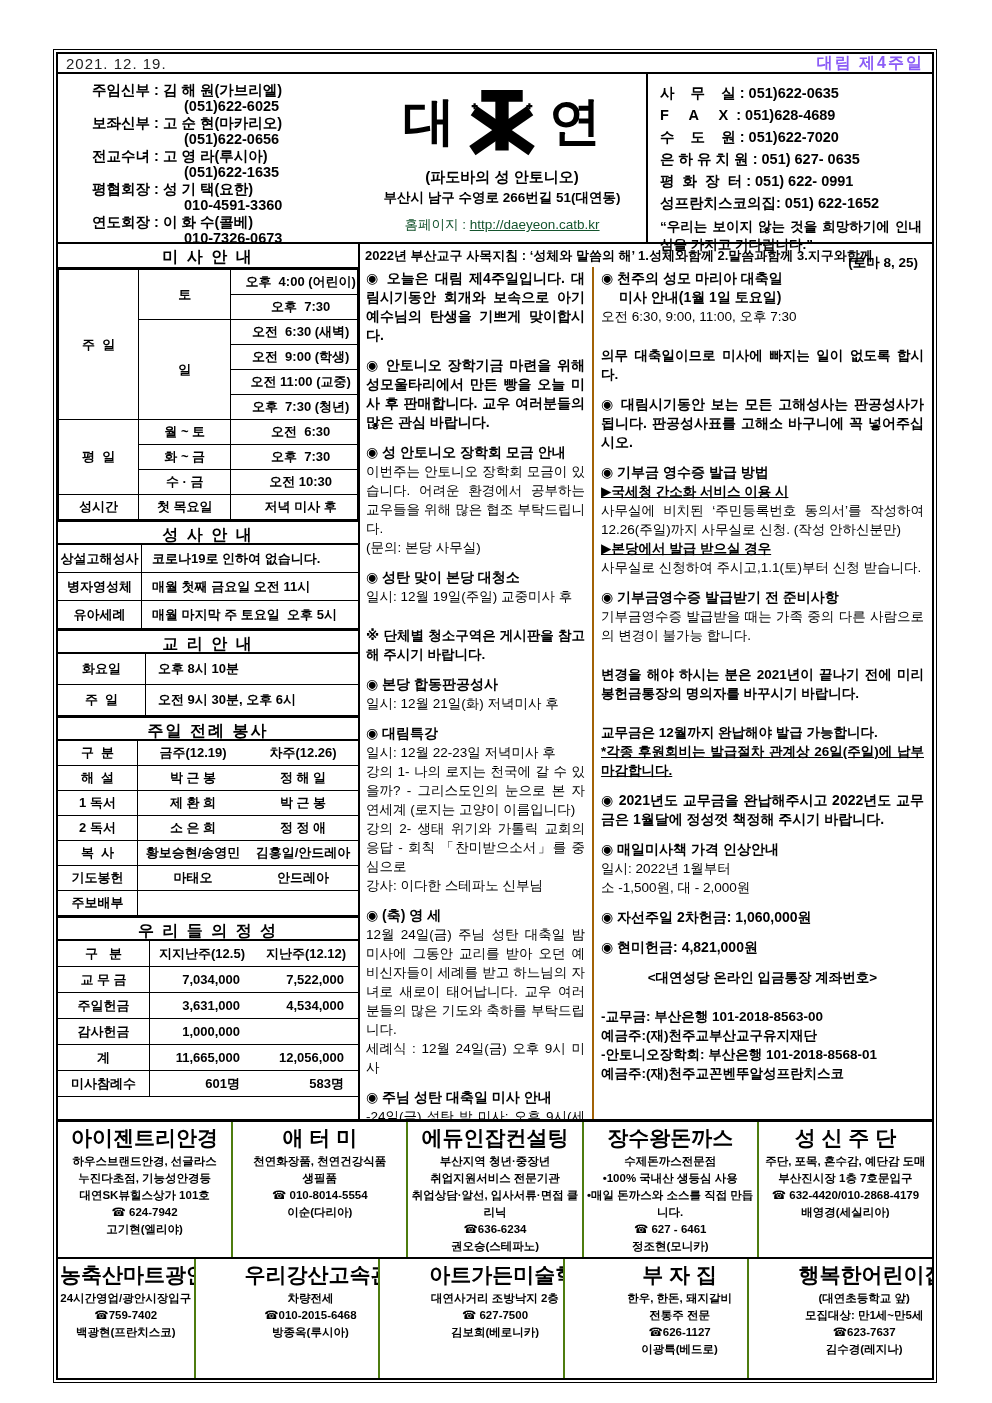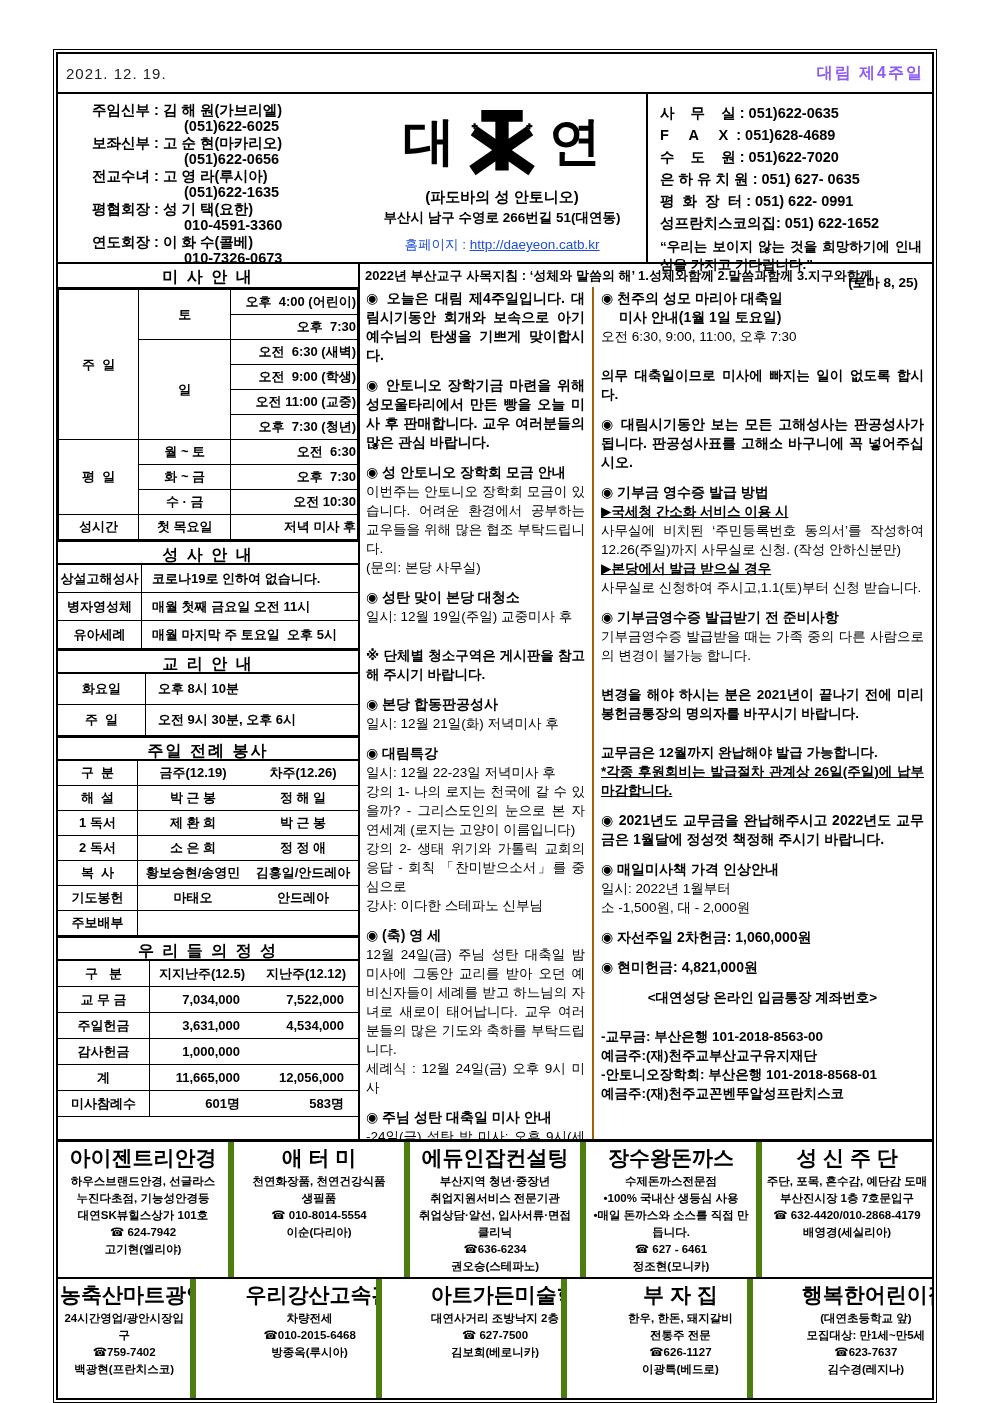--- a/index.html
+++ b/index.html
@@ -1,48 +1,48 @@
 <!DOCTYPE html>
 <html><head>
 <meta charset="utf-8">
 <style>
   html,body{margin:0;padding:0;background:#fff;}
   body{width:992px;height:1403px;position:relative;font-family:"Liberation Sans","DejaVu Sans",sans-serif;color:#000;}
   *{box-sizing:border-box;}
   .sheet{position:absolute;left:56px;top:52px;width:878px;border:2px solid #000;outline:1px solid #000;outline-offset:2px;background:#fff;}
   
-  .date-row{height:40px;border-bottom:2px solid #000;display:flex;justify-content:space-between;align-items:center;padding:0 8px;}
+  .date-row{height:20px;border-bottom:2px solid #000;display:flex;justify-content:space-between;align-items:center;padding:0 8px;}
   .date{font-size:15px;color:#222;letter-spacing:1px;}
   .issue-title{font-size:16px;font-weight:bold;color:#8b5cf6;letter-spacing:2px;}
   
   .header{display:flex;height:170px;border-bottom:2px solid #000;}
   .h-left{width:300px;padding:8px 0 12px 34px;}
   .contact{margin-bottom:1px;}
   .c-name{font-weight:bold;font-size:14.5px;line-height:16px;white-space:pre;}
   .c-phone{font-weight:bold;font-size:14.5px;line-height:16px;padding-left:92px;}
   .h-center{width:288px;text-align:center;padding-top:4px;}
   .logo-row{display:flex;align-items:center;justify-content:center;gap:10px;height:86px;}
   .logo-txt{font-size:52px;font-weight:900;line-height:1;}
   .logo-mark svg{display:block;}
   .logo-sub{font-weight:bold;font-size:15px;margin-top:4px;}
   .logo-addr{font-weight:bold;font-size:13.5px;margin-top:2px;}
-  .logo-home{font-size:13.5px;margin-top:9px;color:#1d4ed8;}
+  .logo-home{font-size:13.5px;margin-top:9px;color:#14532d;}
   .home-url{text-decoration:underline;cursor:pointer;}
   .h-right{flex:1;border-left:2px solid #000;padding:8px 10px 0 12px;}
   .rc-line{font-weight:bold;font-size:14.5px;line-height:22px;white-space:pre;}
   .verse{font-weight:bold;font-size:13.5px;line-height:18px;text-align:justify;margin-top:4px;}
   .verse-ref{font-weight:bold;font-size:13.5px;text-align:right;padding-right:4px;}
   
   .main{display:flex;height:875px;overflow:hidden;}
   .col-left{width:302px;border-right:2px solid #000;overflow:hidden;}
   .sec-h{height:25px;line-height:25px;text-align:center;font-weight:bold;font-size:16px;border-top:2px solid #000;border-bottom:2px solid #000;letter-spacing:2px;}
   .col-left > .sec-h:first-child{border-top:none;}
   .mtable{width:100%;border-collapse:collapse;}
   .mtable td{border:1px solid #000;height:25px;font-weight:bold;font-size:13px;text-align:center;}
-  .mtable td.mt{text-align:right;padding-left:14px;white-space:pre;}
+  .mtable td.mt{text-align:center;padding-left:14px;white-space:pre;}
   .mtable td.rl{white-space:pre;}
   .grow2,.grow3{display:flex;border-bottom:1px solid #000;}
   .grow2 > div,.grow3 > div{display:flex;align-items:center;justify-content:center;font-weight:bold;font-size:13px;}
   .ga{white-space:pre;border-right:1px solid #000;}
   .g-sac .grow2{height:28px;}
   .g-sac .ga{width:84px;}
   .g-sac .gb{flex:1;justify-content:flex-start;padding-left:10px;white-space:pre;}
   .g-cat .grow2{height:31px;}
   .g-cat .ga{width:88px;}
   .g-cat .gb{flex:1;justify-content:flex-start;padding-left:12px;}
@@ -64,21 +64,21 @@
   .ln{white-space:pre-line;text-align:justify;font-size:13.5px;line-height:19px;}
   .ln.s-t{font-weight:bold;font-size:14px;}
   .ln.s-bd{font-weight:bold;margin-top:20px;}
   .ln.s-bu{font-weight:bold;text-decoration:underline;}
   .ln.s-c{font-weight:bold;text-align:center;}
   .ln.s-g{height:11px;}
   
   .ads{border-top:3px solid #000;}
   .ads-row{display:flex;min-height:121px;}
   .ads-row + .ads-row{border-top:2px solid #000;gap:47px;}
-  .ad{flex:1;border-right:6px solid #4d7c0f;padding:3px 2px 2px 2px;text-align:center;overflow:hidden;}
+  .ad{flex:1;border-right:2px solid #4d7c0f;padding:3px 2px 2px 2px;text-align:center;overflow:hidden;}
   .ad:last-child{border-right:none;}
   .ad-name{font-weight:900;font-size:21px;line-height:26px;white-space:nowrap;}
   .ad-body{font-weight:bold;font-size:11.5px;line-height:17px;white-space:pre-line;margin-top:2px;}
 </style>
 </head>
 <body>
 
 <div class="sheet">
 
   <div class="date-row">

